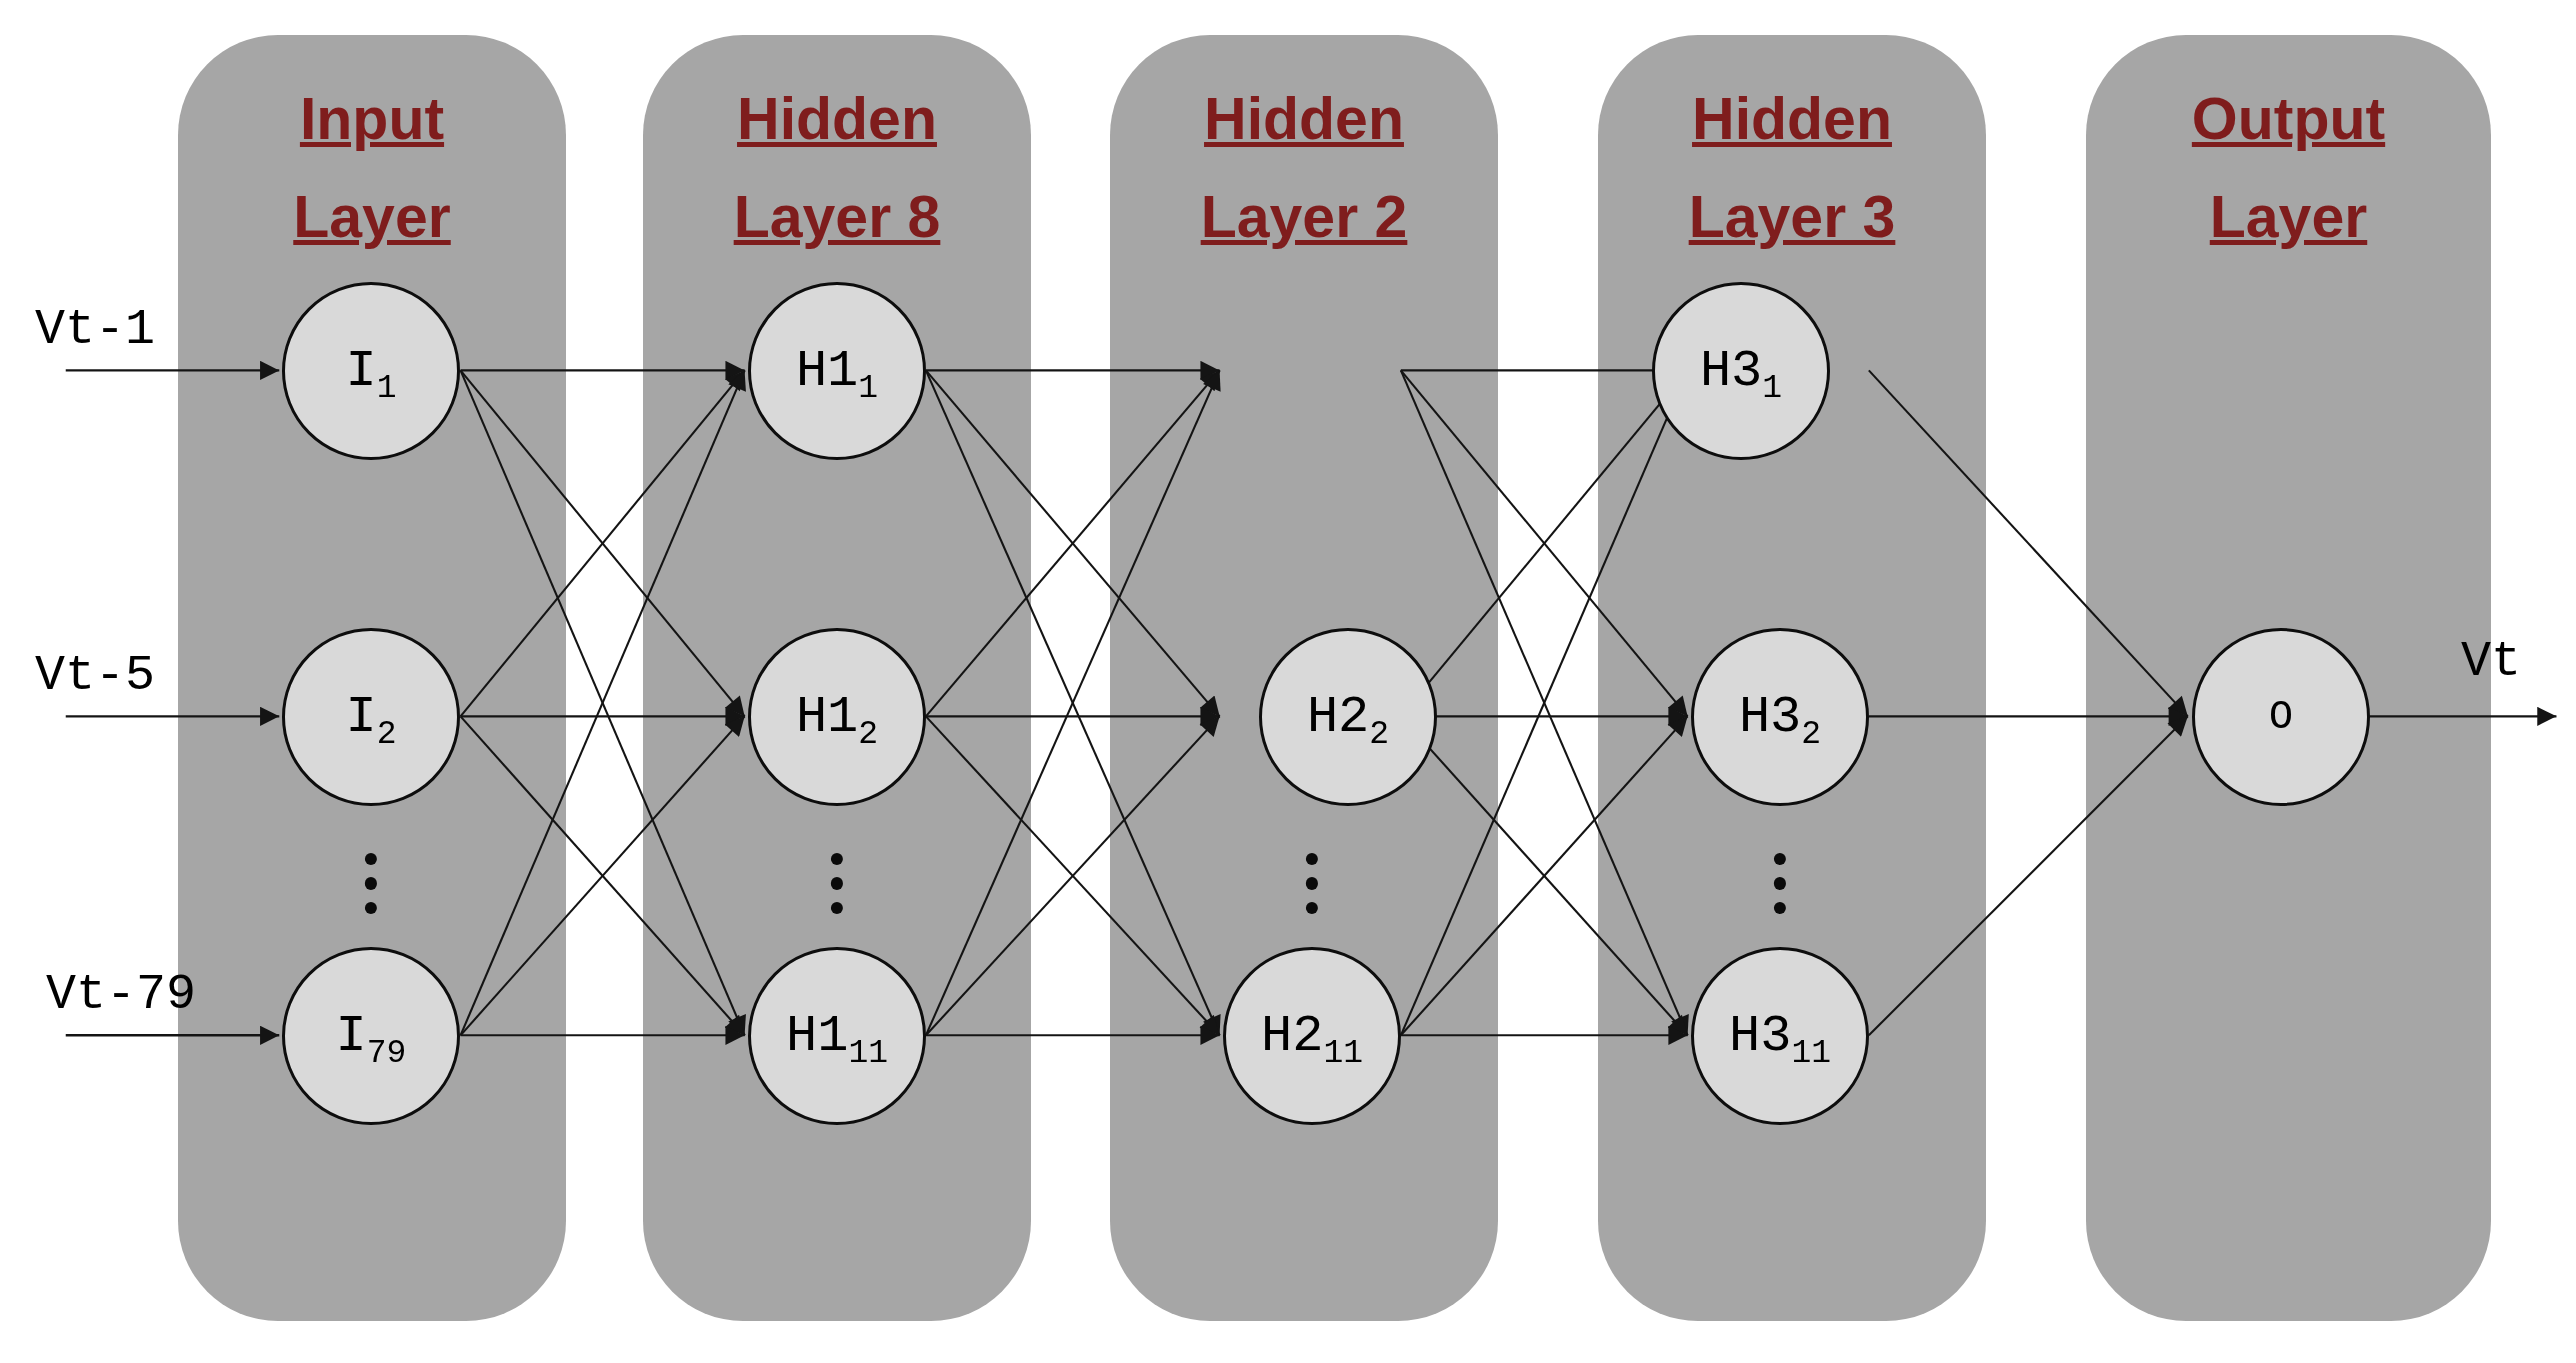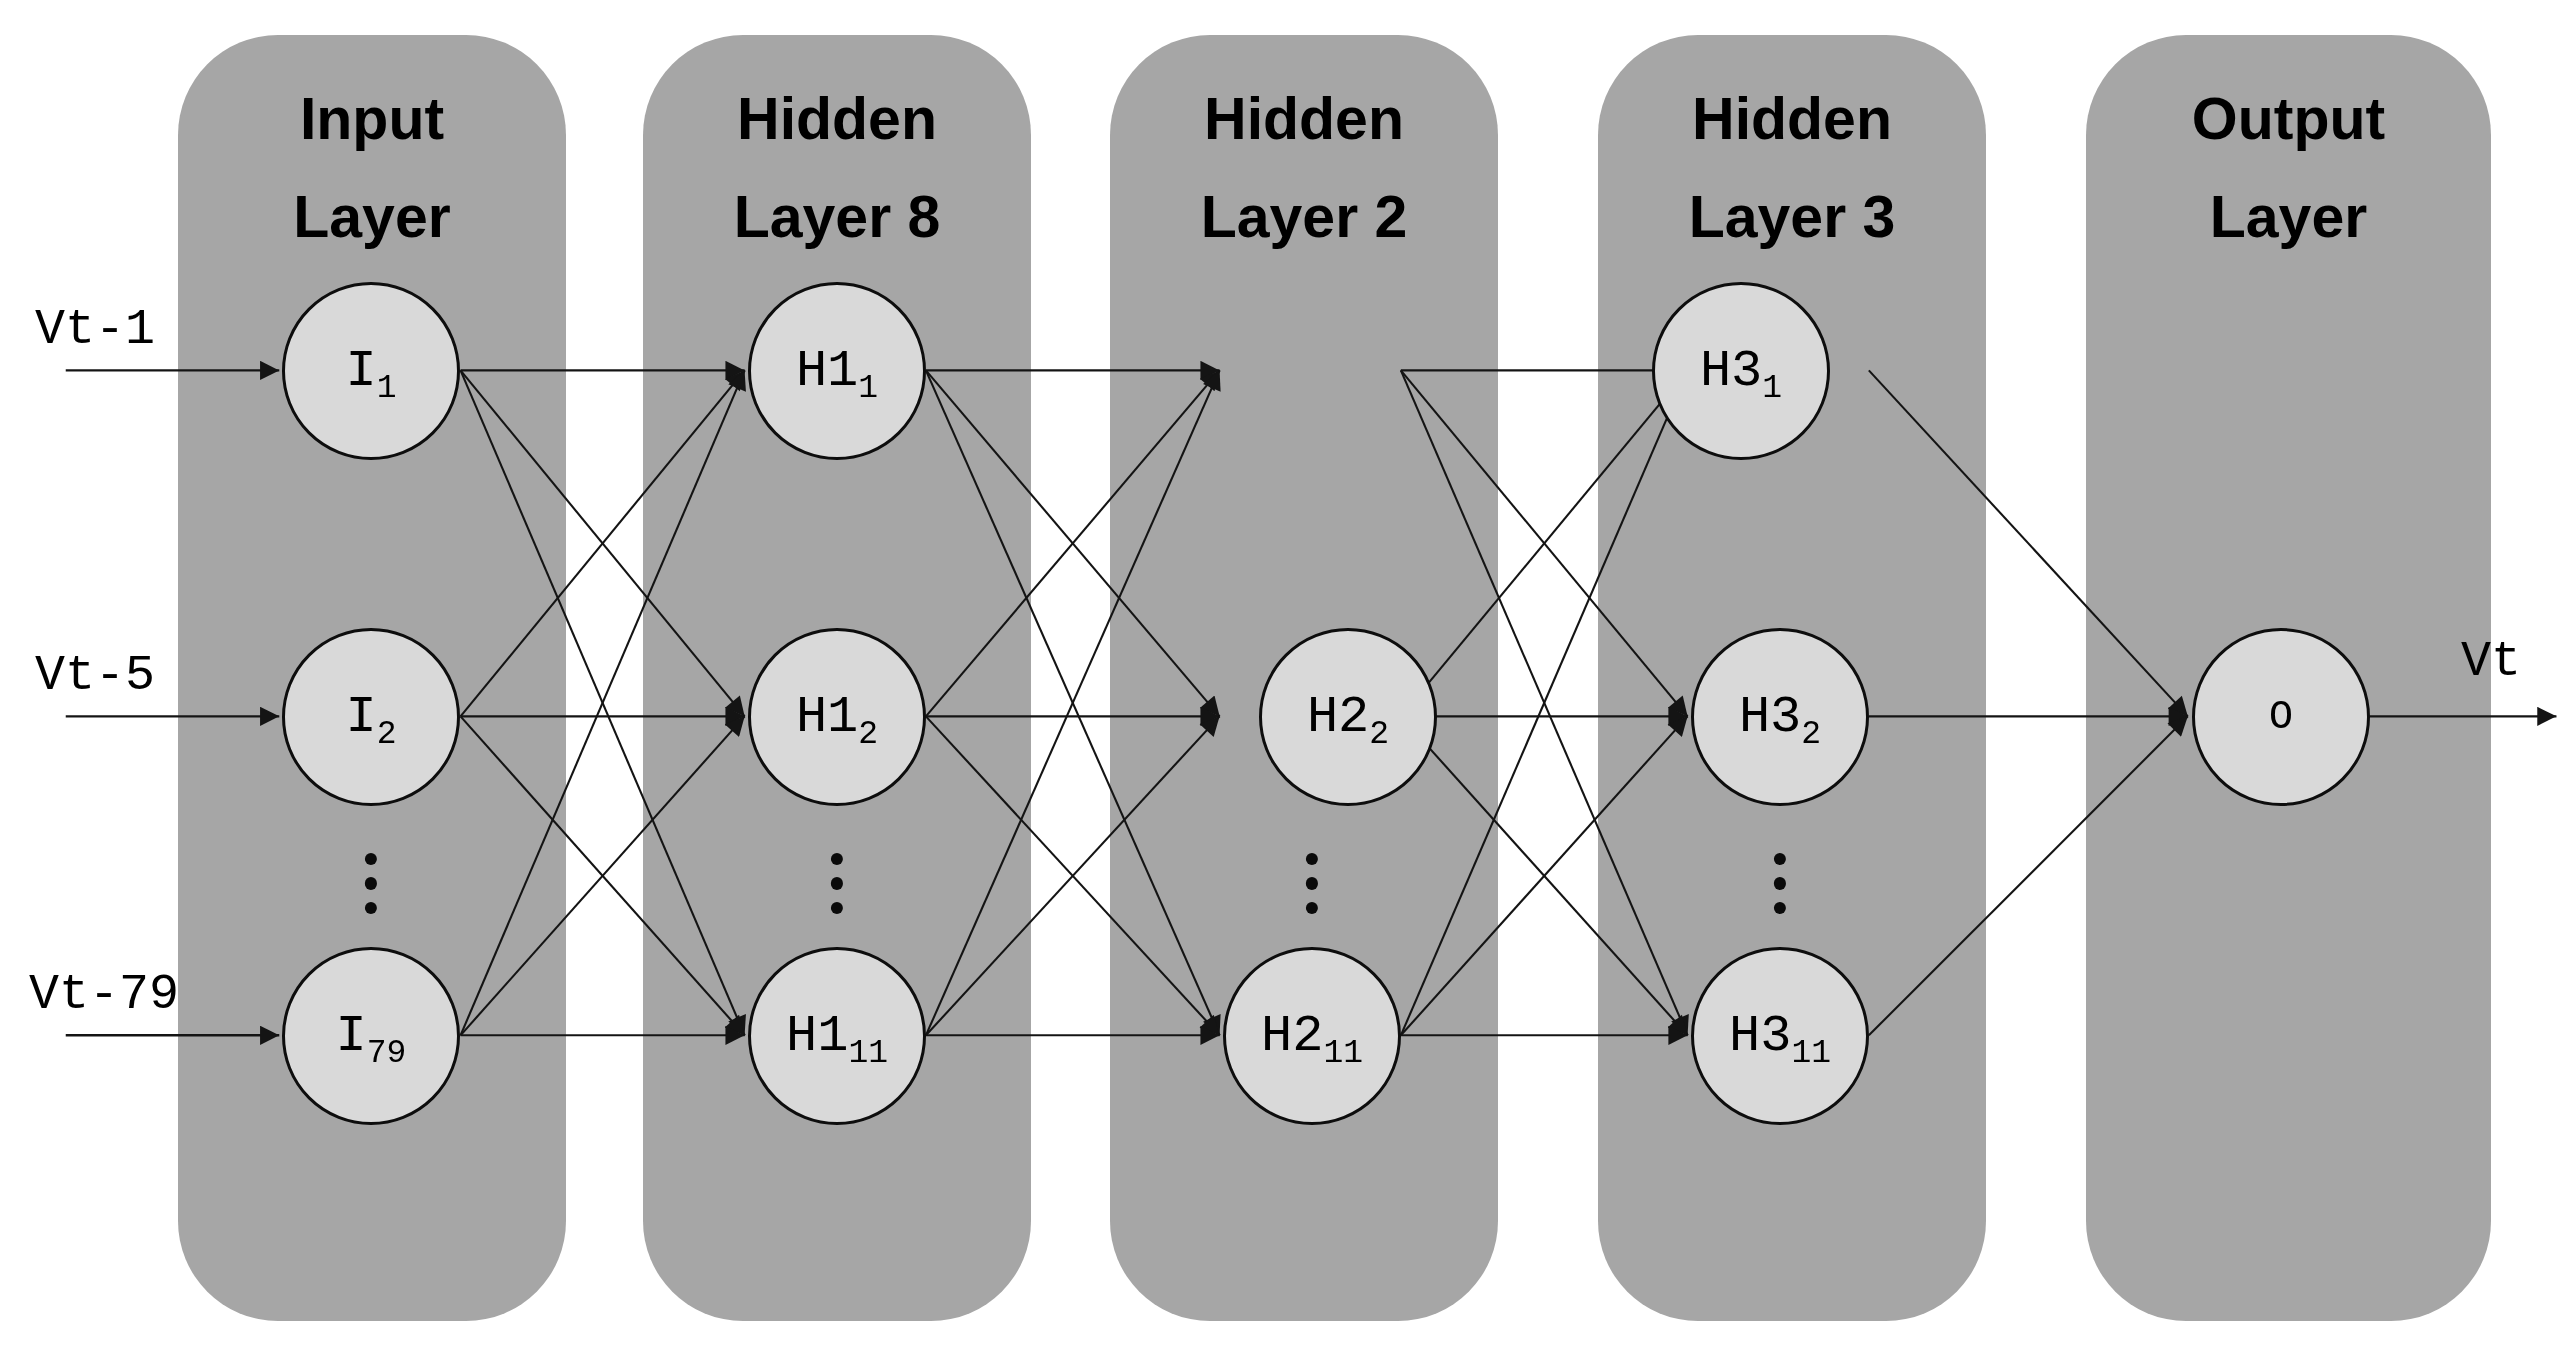--- a/index.html
+++ b/index.html
@@ -1,21 +1,21 @@
 <!DOCTYPE html>
 <html style="font-size:14px"><head>
 <meta charset="utf-8">
 <style>
   html,body{margin:0;padding:0;background:#ffffff;}
   #stage{position:relative;width:2576px;height:1363px;background:#ffffff;overflow:hidden;
          font-family:"Liberation Sans",sans-serif;}
   .col{position:absolute;top:35px;height:1286px;border-radius:100px;background:#a6a6a6;}
   .col .title{position:absolute;top:35px;left:0;width:100%;text-align:center;
-        color:#000000;font-weight:bold;font-size:59px;line-height:98px;
-        font-family:"Liberation Sans",sans-serif;}
+        color:#7f1d1d;font-weight:bold;font-size:59px;line-height:98px;
+        font-family:"Liberation Sans",sans-serif;text-decoration:underline;}
   .wires{position:absolute;left:0;top:0;z-index:2;}
   .node{position:absolute;width:178px;height:178px;box-sizing:border-box;z-index:3;
         background:#d9d9d9;border:3.5px solid #0d0d0d;border-radius:50%;
         display:flex;align-items:center;justify-content:center;}
   .nlabel{font-family:Liberation Mono, monospace;font-size:52px;color:#000;white-space:nowrap;}
   .nlabel sub{font-size:33px;line-height:0;vertical-align:-0.35em;}
   .nlabel.small{font-size:40px;}
   .dots{position:absolute;z-index:3;display:flex;flex-direction:column;gap:12.2px;transform:translateX(-50%);}
   .dots .dot{width:12.2px;height:12.2px;border-radius:50%;background:#0a0a0a;}
   .iolabel{position:absolute;z-index:4;font-family:Liberation Mono, monospace;
@@ -158,17 +158,17 @@
       <div class="dot"></div>
     </div>
   <div class="dots" style="left:1780px;top:853px;">
       <div class="dot"></div>
       <div class="dot"></div>
       <div class="dot"></div>
     </div>
 
   <div class="iolabel" style="left:35px;top:301px;">Vt-1</div>
   <div class="iolabel" style="left:35px;top:647px;">Vt-5</div>
-  <div class="iolabel" style="left:29px;top:966px;">Vt-79</div>
+  <div class="iolabel" style="left:46px;top:966px;">Vt-79</div>
   <div class="iolabel" style="left:2461px;top:633px;">Vt</div>
 
 </div>
 
 
 </body></html>

